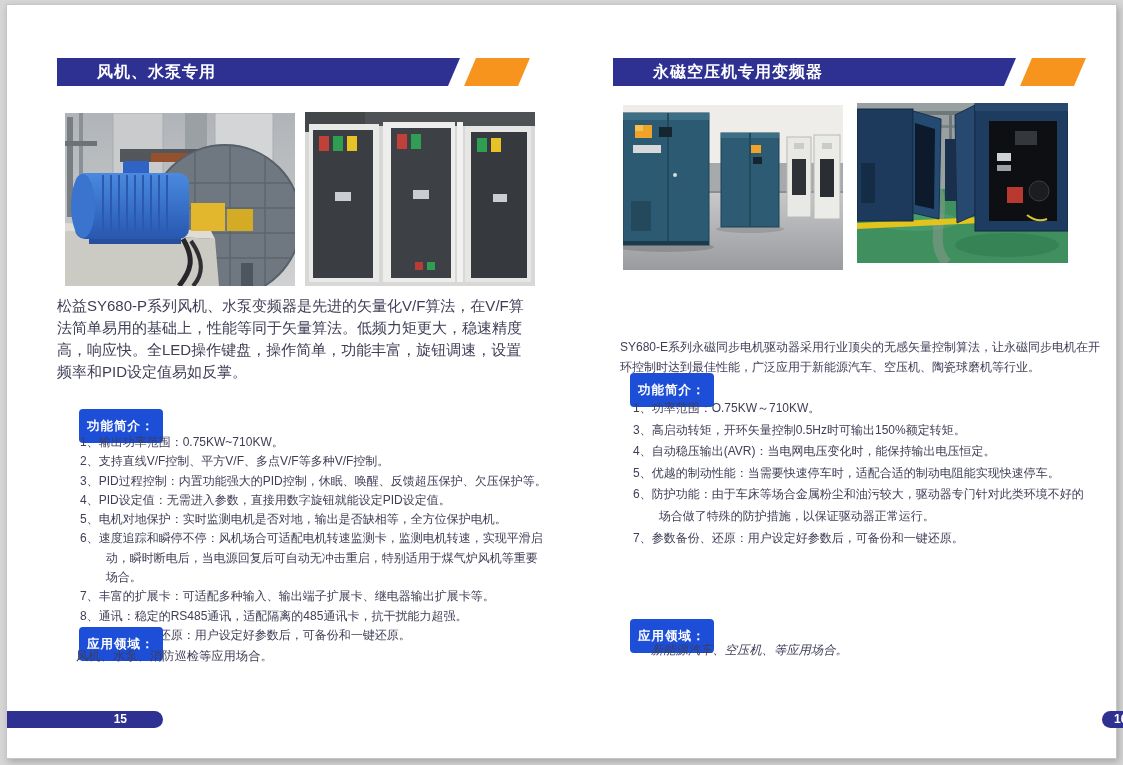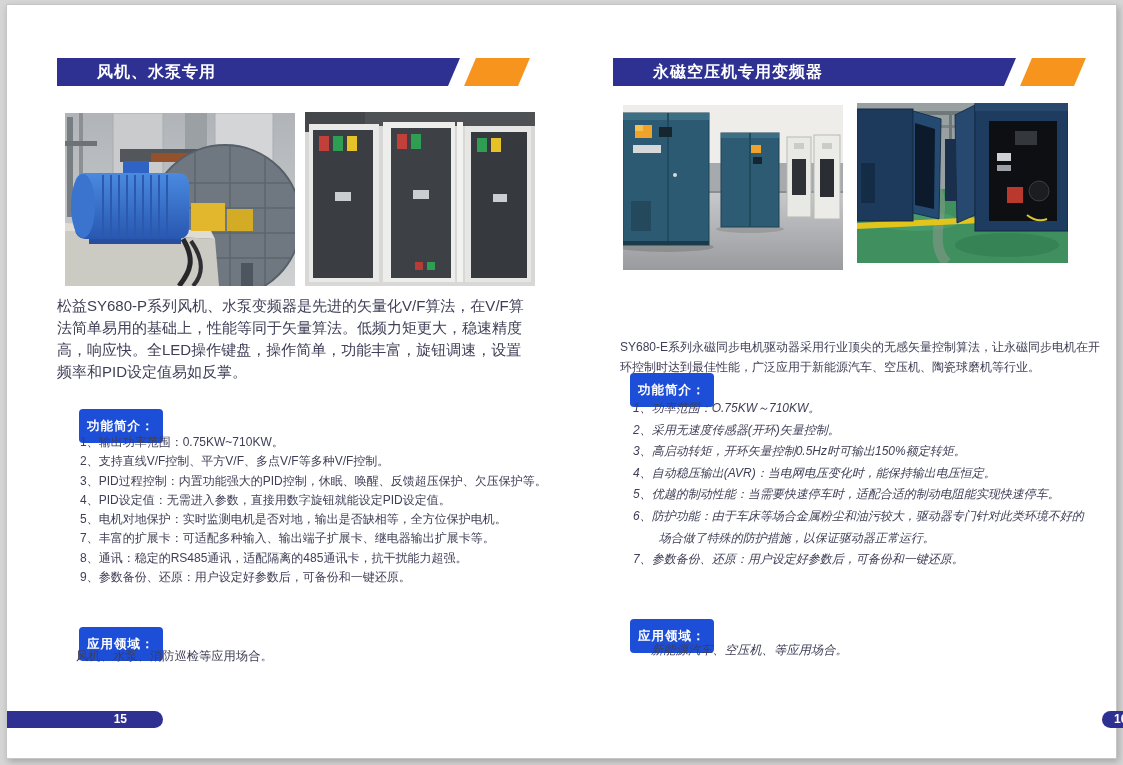--- a/index.html
+++ b/index.html
@@ -29,21 +29,21 @@
   .intro.l{left:57px;top:295px;width:470px;font-size:15px;line-height:22px;}
   .intro.r{left:620px;top:293px;width:484px;font-size:12px;line-height:20px;margin-top:44px;}
   .badge{
     position:absolute;background:#1d4ed8;color:#fff;font-size:12.5px;
     font-weight:bold;height:18px;line-height:18px;padding:8px 8px;border-radius:4px;
     letter-spacing:1px;
   }
   .features{position:absolute;color:#3e3e56;}
   .features .item{padding-left:2.15em;text-indent:-2.15em;}
   .features.l{left:80px;top:433px;width:468px;font-size:12px;line-height:19.3px;}
-  .features.r{left:633px;top:398px;width:455px;font-size:12px;line-height:21.6px;font-style:italic;}
+  .features.r{left:633px;top:398px;width:455px;font-size:12px;line-height:21.6px;}
   .apps{position:absolute;color:#3e3e56;font-size:12.3px;}
   .apps.l{left:76px;top:648px;width:460px;}
   .apps.r{left:651px;top:642px;width:460px;font-style:italic;}
   .tab{
     position:absolute;top:711px;height:17px;line-height:17px;background:#2e3192;
     color:#fff;font-size:12px;font-weight:bold;box-sizing:border-box;
   }
   .tab.l{left:7px;width:156px;border-radius:0 9px 9px 0;text-align:right;padding-right:36px;padding-left:26px;}
   .tab.r{left:1102px;width:67px;border-radius:9px 0 0 9px;padding-left:12px;}
 </style>
@@ -146,20 +146,21 @@
 <div class="intro l">松益SY680-P系列风机、水泵变频器是先进的矢量化V/F算法，在V/F算法简单易用的基础上，性能等同于矢量算法。低频力矩更大，稳速精度高，响应快。全LED操作键盘，操作简单，功能丰富，旋钮调速，设置频率和PID设定值易如反掌。</div>
 
 <div class="badge" style="left:79px;top:409px;">功能简介：</div>
 
 <div class="features l">
   <div class="item">1、输出功率范围：0.75KW~710KW。</div>
   <div class="item">2、支持直线V/F控制、平方V/F、多点V/F等多种V/F控制。</div>
   <div class="item">3、PID过程控制：内置功能强大的PID控制，休眠、唤醒、反馈超压保护、欠压保护等。</div>
   <div class="item">4、PID设定值：无需进入参数，直接用数字旋钮就能设定PID设定值。</div>
   <div class="item">5、电机对地保护：实时监测电机是否对地，输出是否缺相等，全方位保护电机。</div>
+  <div class="item">6、速度追踪和瞬停不停：风机场合可适配电机转速监测卡，监测电机转速，实现平滑启动，瞬时断电后，当电源回复后可自动无冲击重启，特别适用于煤气炉风机等重要场合。</div>
   <div class="item">7、丰富的扩展卡：可适配多种输入、输出端子扩展卡、继电器输出扩展卡等。</div>
   <div class="item">8、通讯：稳定的RS485通讯，适配隔离的485通讯卡，抗干扰能力超强。</div>
   <div class="item">9、参数备份、还原：用户设定好参数后，可备份和一键还原。</div>
 </div>
 
 <div class="badge" style="left:79px;top:627px;">应用领域：</div>
 <div class="apps l">风机、水泵、消防巡检等应用场合。</div>
 
 <div class="tab l">
   <span>15</span>
@@ -244,21 +245,20 @@
     <path d="M170,112 q10,8 20,4" stroke="#d8c530" stroke-width="2" fill="none"></path>
   </svg>
 </div>
 
 <div class="intro r">SY680-E系列永磁同步电机驱动器采用行业顶尖的无感矢量控制算法，让永磁同步电机在开环控制时达到最佳性能，广泛应用于新能源汽车、空压机、陶瓷球磨机等行业。</div>
 
 <div class="badge" style="left:630px;top:373px;">功能简介：</div>
 
 <div class="features r">
   <div class="item">1、功率范围：O.75KW～710KW。</div>
-  <div class="item">2、采用无速度传感器(开环)矢量控制。</div>
   <div class="item">3、高启动转矩，开环矢量控制0.5Hz时可输出150%额定转矩。</div>
   <div class="item">4、自动稳压输出(AVR)：当电网电压变化时，能保持输出电压恒定。</div>
   <div class="item">5、优越的制动性能：当需要快速停车时，适配合适的制动电阻能实现快速停车。</div>
   <div class="item">6、防护功能：由于车床等场合金属粉尘和油污较大，驱动器专门针对此类环境不好的场合做了特殊的防护措施，以保证驱动器正常运行。</div>
   <div class="item">7、参数备份、还原：用户设定好参数后，可备份和一键还原。</div>
 </div>
 
 <div class="badge" style="left:630px;top:619px;">应用领域：</div>
 <div class="apps r">新能源汽车、空压机、等应用场合。</div>
 

